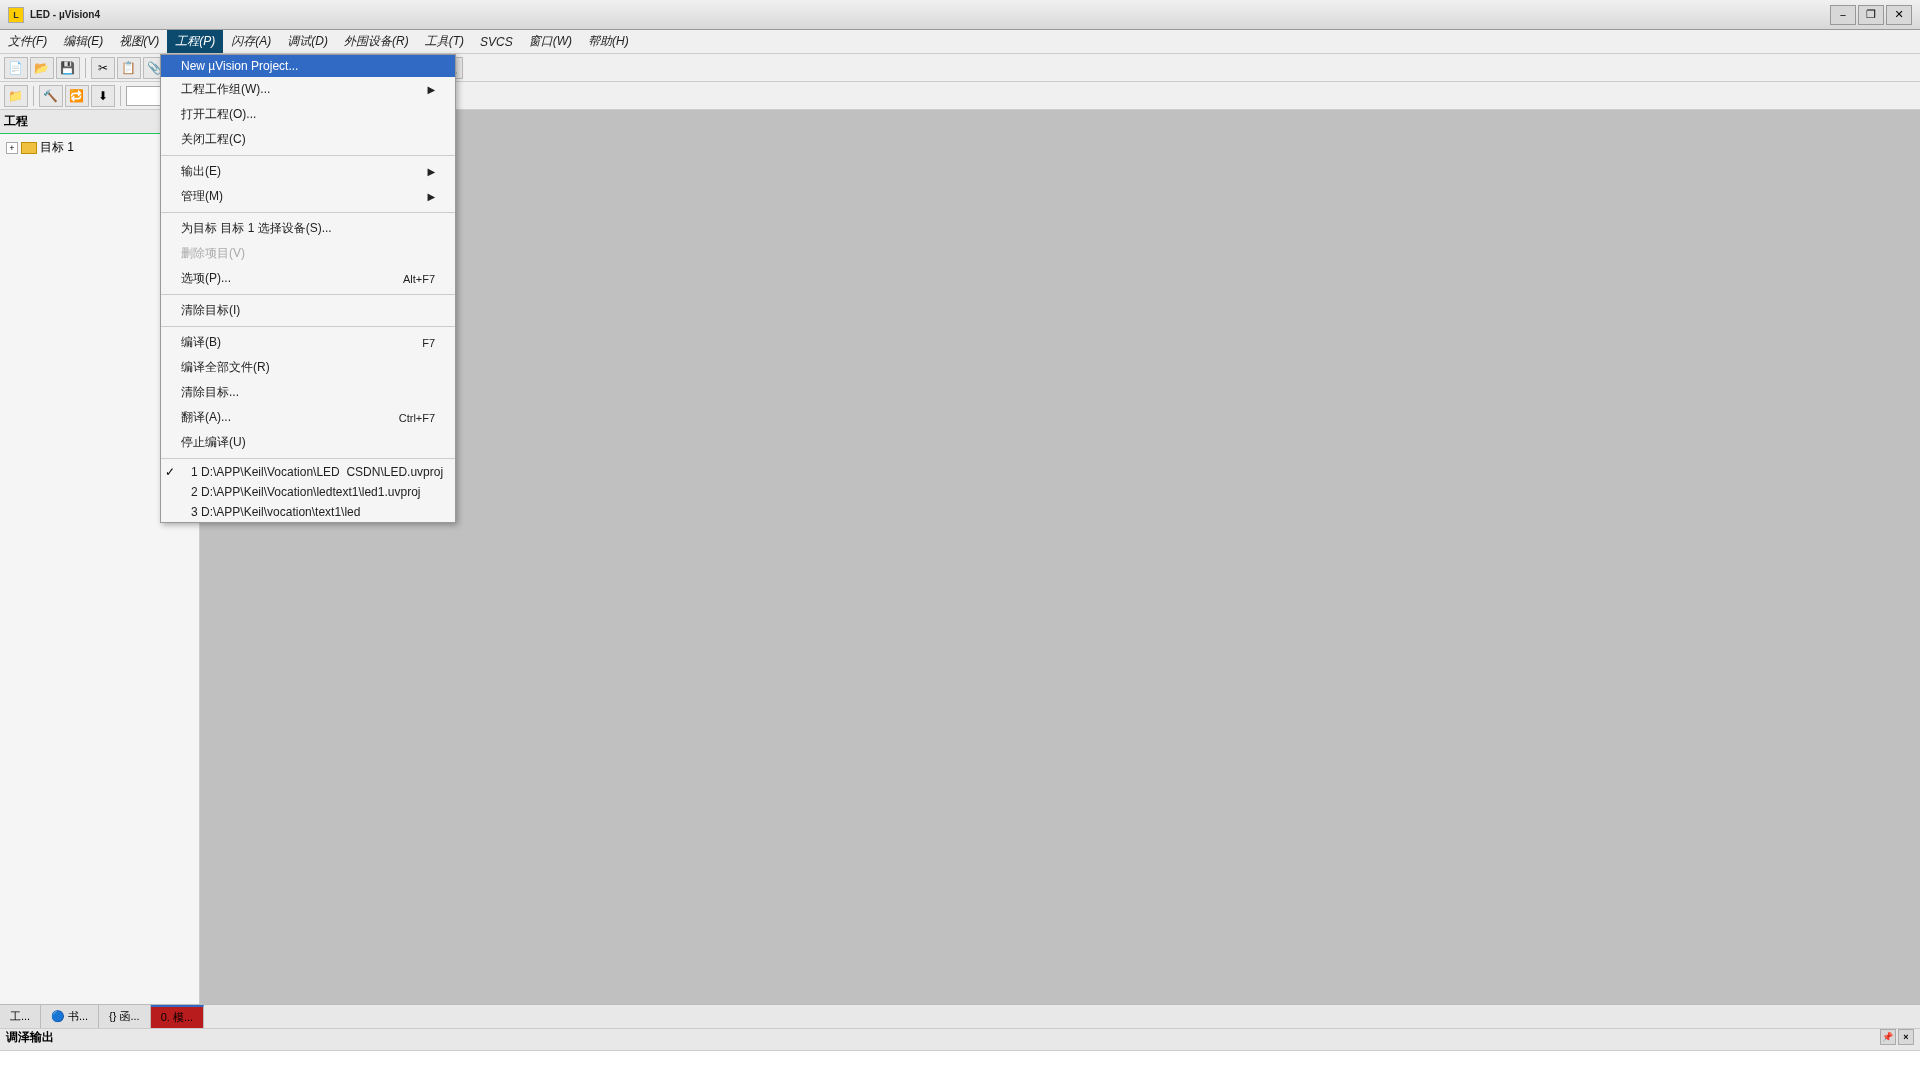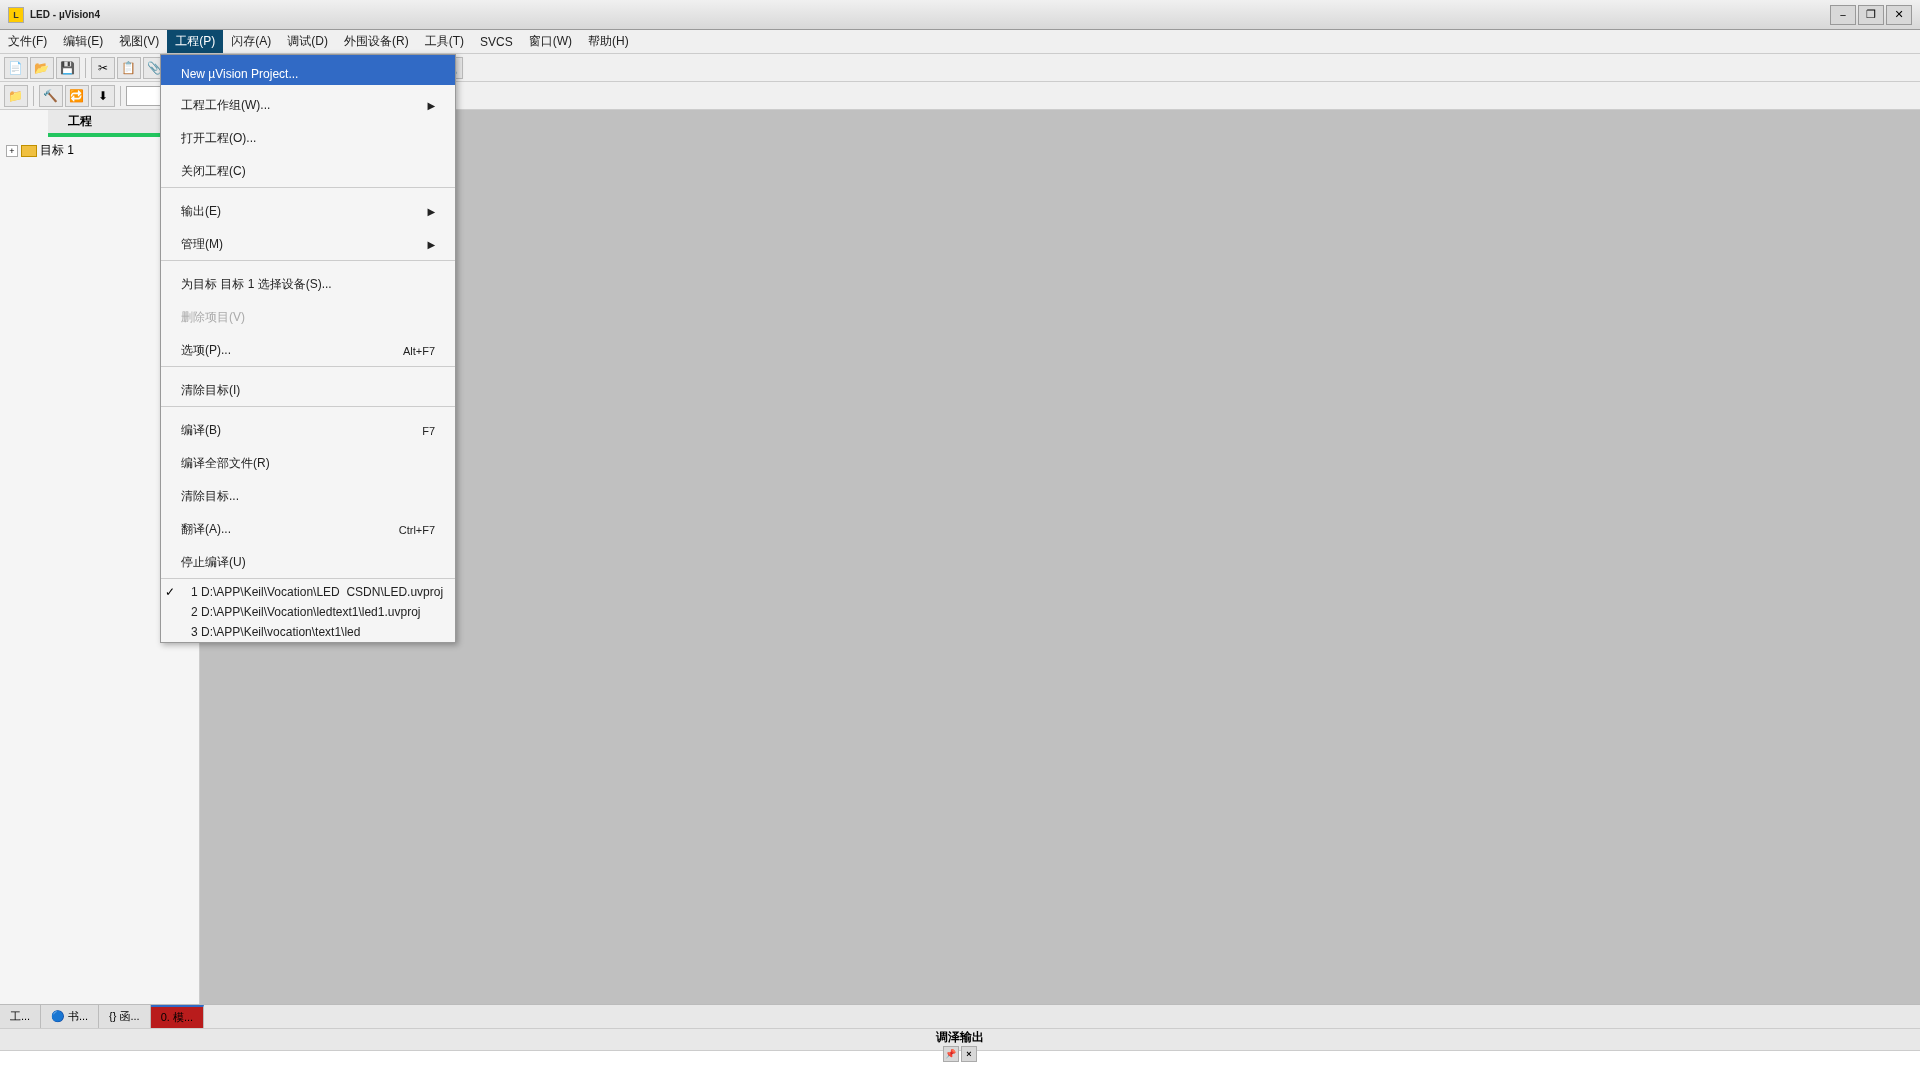--- a/index.html
+++ b/index.html
@@ -68,20 +68,21 @@
     }
     .menu-item {
       padding: 4px 8px;
       display: flex;
       align-items: center;
       cursor: pointer;
       white-space: nowrap;
       font-size: 12px;
       color: #222;
       position: relative;
+      font-style: italic;
     }
     .menu-item.active { background: #0c4a6e; color: white; }
 
     
     .toolbar-row {
       height: 28px;
       background: #f0f0f0;
       border-bottom: 1px solid #ccc;
       display: flex;
       align-items: center;
@@ -120,26 +121,25 @@
 
     
     #left-panel {
       width: 200px;
       background: #f5f5f5;
       border-right: 1px solid #ccc;
       display: flex;
       flex-direction: column;
     }
     #project-label {
-      padding: 3px 20px;
+      padding: 3px 4px;
       background: #e8e8e8;
-      border-bottom: 4px solid #22c55e;
+      border-bottom: 1px solid #22c55e;
       font-size: 12px;
       font-weight: bold;
-      margin-left: 48px;
     }
     #project-tree {
       padding: 4px;
       flex: 1;
     }
     .tree-item {
       display: flex;
       align-items: center;
       padding: 1px 2px;
       cursor: pointer;
@@ -192,26 +192,24 @@
     #output-area {
       height: 80px;
       background: white;
       border-top: 1px solid #ccc;
     }
     #output-header {
       height: 22px;
       background: #e8e8e8;
       border-bottom: 1px solid #ccc;
       display: flex;
-      align-items: center;
       padding: 0 6px;
       font-size: 12px;
       font-weight: bold;
       justify-content: space-between;
-      flex-direction: column;
     }
     #output-header-btns {
       display: flex; gap: 2px;
     }
     .out-btn {
       width: 16px;
       height: 16px;
       background: #d8d8d8;
       border: 1px solid #aaa;
       font-size: 9px;
@@ -236,21 +234,21 @@
       position: absolute;
       top: 30px + 24px;
       left: 160px;
       background: #f5f5f5;
       border: 1px solid #999;
       box-shadow: 2px 2px 6px rgba(0,0,0,0.3);
       min-width: 270px;
       z-index: 200;
     }
     .dd-item {
-      padding: 12px 20px 4px 20px;
+      padding: 4px 20px 4px 20px;
       cursor: pointer;
       font-size: 12px;
       color: #222;
       display: flex;
       justify-content: space-between;
       align-items: center;
       white-space: nowrap;
     }
     .dd-item.highlighted { background: #316ac5; color: white; }
     .dd-item.disabled { color: #aaa; cursor: default; text-align: center; }

